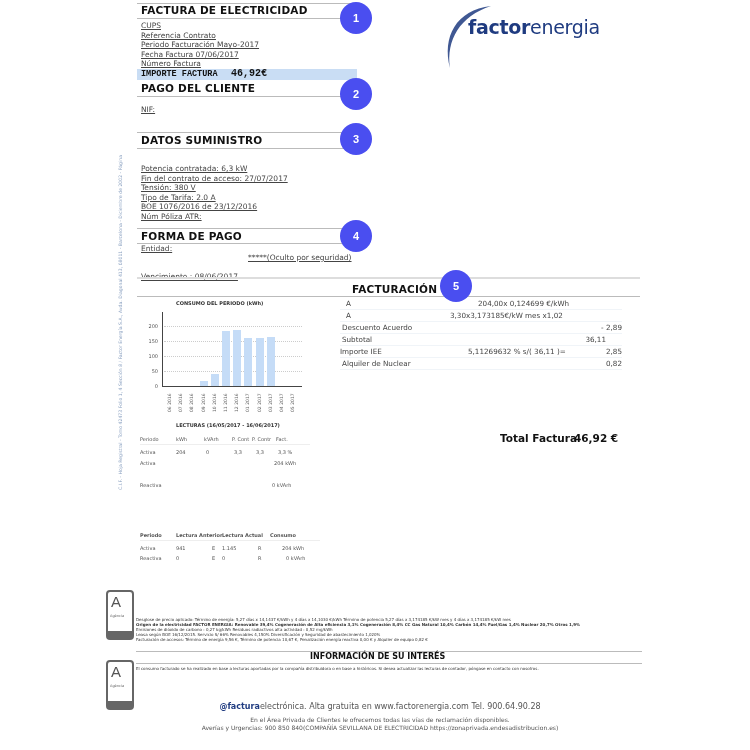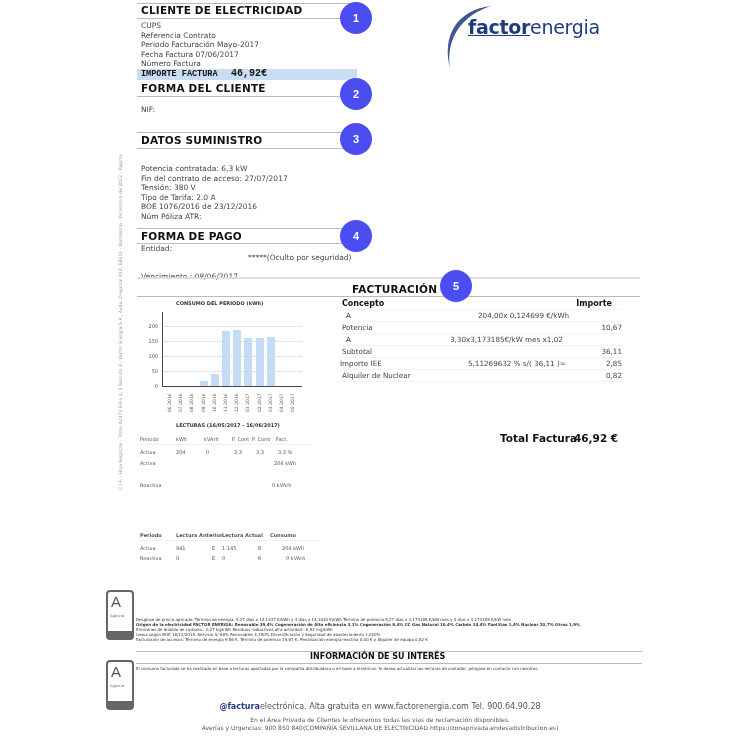--- a/index.html
+++ b/index.html
@@ -1,26 +1,26 @@
 <!DOCTYPE html>
 <html><head>
 <meta charset="utf-8">
 <style>
   html,body{margin:0;padding:0;background:#fff;}
   body{width:750px;height:750px;position:relative;overflow:hidden;font-family:"DejaVu Sans",sans-serif;color:#333;}
   .abs{position:absolute;}
   .sec-title{position:absolute;font-family:"DejaVu Sans",sans-serif;font-weight:bold;color:#111;font-size:10.5px;letter-spacing:0.2px;}
   .rule{position:absolute;height:1px;background:#bbb;}
   .rule2{position:absolute;height:2px;background:#ddd;}
-  .small{font-size:7.5px;line-height:9.6px;color:#444;}
+  .small{font-size:7.5px;line-height:9.6px;color:#444;text-decoration:underline;}
   .circle{position:absolute;width:32px;height:32px;border-radius:50%;background:#4a4ef0;color:#fff;font-size:11px;font-weight:bold;display:flex;align-items:center;justify-content:center;font-family:"Liberation Sans",sans-serif;}
   .importe-bar{position:absolute;left:137px;top:69px;width:220px;height:11px;background:#c9ddf4;}
   .importe-bar span{font-family:Liberation Mono, monospace;font-weight:bold;font-size:8.5px;color:#111;position:absolute;top:0px;}
   .logo{position:absolute;left:468px;top:16px;font-family:"DejaVu Sans",sans-serif;font-size:19px;color:#1f3b80;letter-spacing:-0.3px;}
-  .logo b{font-weight:bold;text-decoration:underline;}
+  .logo b{font-weight:bold;}
   .fac-table{position:absolute;left:340px;top:298px;width:282px;font-size:7.2px;color:#444;}
   .fac-row{position:relative;height:11px;border-bottom:1px solid #f0f4f8;}
   .fac-row span{position:absolute;top:1px;white-space:nowrap;}
   .fac-head span{font-weight:bold;color:#111;font-size:8px;}
   .total{position:absolute;left:500px;top:432px;font-weight:bold;font-size:10.5px;color:#111;}
   .total-val{position:absolute;left:574px;top:432px;font-weight:bold;font-size:10.5px;color:#111;}
   .chart{position:absolute;left:140px;top:300px;width:170px;height:110px;}
   .chart-title{position:absolute;left:36px;top:0px;font-size:5px;font-weight:bold;color:#333;}
   .yaxis{position:absolute;left:22px;top:12px;width:1px;height:74px;background:#444;}
   .xaxis{position:absolute;left:22px;top:86px;width:140px;height:1px;background:#444;}
@@ -42,36 +42,36 @@
 <body>
 
 <div class="logo">
   <svg class="abs" style="left:-32px;top:-14px" width="60" height="70">
     <path d="M55 4 C20 8 6 35 14 66 C10 38 24 14 55 4 Z" fill="#1f3b80" opacity="0.85"></path>
   </svg>
   <b>factor</b><span>energia</span>
 </div>
 
 <div class="rule" style="left:137px;top:3px;width:220px;"></div>
-<div class="sec-title" style="left:141px;top:4px;">CLIENTE DE ELECTRICIDAD</div>
+<div class="sec-title" style="left:141px;top:4px;">FACTURA DE ELECTRICIDAD</div>
 <div class="rule" style="left:137px;top:18px;width:220px;"></div>
 <div class="circle" style="left:340px;top:2px;">1</div>
 <div class="abs small" style="left:141px;top:21px;">
   <div>CUPS</div>
   <div>Referencia Contrato</div>
   <div>Periodo Facturación  Mayo-2017</div>
   <div>Fecha Factura  07/06/2017</div>
   <div>Número Factura</div>
 </div>
 <div class="importe-bar">
   <span style="left:4px;">IMPORTE FACTURA</span>
   <span style="left:94px;font-size:10px;top:-1px;">46,92€</span>
 </div>
 
-<div class="sec-title" style="left:141px;top:82px;">FORMA DEL CLIENTE</div>
+<div class="sec-title" style="left:141px;top:82px;">PAGO DEL CLIENTE</div>
 <div class="rule" style="left:137px;top:96px;width:220px;"></div>
 <div class="circle" style="left:340px;top:78px;">2</div>
 <div class="abs small" style="left:141px;top:105px;">NIF:</div>
 
 <div class="rule" style="left:137px;top:132px;width:220px;"></div>
 <div class="sec-title" style="left:141px;top:134px;">DATOS SUMINISTRO</div>
 <div class="rule" style="left:137px;top:148px;width:220px;"></div>
 <div class="circle" style="left:340px;top:123px;">3</div>
 <div class="abs small" style="left:141px;top:164px;">
   <div>Potencia contratada:  6,3 kW</div>
@@ -89,43 +89,39 @@
 <div class="abs small" style="left:141px;top:244px;">Entidad:</div>
 <div class="abs small" style="left:248px;top:253px;">*****(Oculto por seguridad)</div>
 <div class="abs small" style="left:141px;top:272px;">Vencimiento : 08/06/2017</div>
 
 <div class="rule2" style="left:137px;top:277px;width:503px;"></div>
 <div class="sec-title" style="left:352px;top:283px;">FACTURACIÓN</div>
 <div class="rule" style="left:137px;top:296px;width:503px;"></div>
 <div class="circle" style="left:440px;top:270px;">5</div>
 
 <div class="fac-table">
-  <div class="fac-row fac-head">
-    <span style="left:2px;">Concepto</span>
-    <span style="right:10px;">Importe</span>
-  </div>
   <div class="fac-row">
       <span style="left:6px">  A</span>
       <span style="left:138px">204,00x 0,124699 €/kWh</span>
       <span style="right:0"></span>
     </div>
   <div class="fac-row">
-      <span style="left:2px">Potencia</span>
-      <span style="left:140px"></span>
-      <span style="right:0">10,67</span>
-    </div>
-  <div class="fac-row">
       <span style="left:6px">  A</span>
       <span style="left:110px">3,30x3,173185€/kW mes x1,02</span>
       <span style="right:0"></span>
     </div>
   <div class="fac-row">
+      <span style="left:2px">Descuento Acuerdo</span>
+      <span style="left:140px"></span>
+      <span style="right:0">- 2,89</span>
+    </div>
+  <div class="fac-row">
       <span style="left:2px">Subtotal</span>
       <span style="left:140px"></span>
-      <span style="right:0">36,11</span>
+      <span style="right:16px">36,11</span>
     </div>
   <div class="fac-row">
       <span style="left:0">Importe IEE</span>
       <span style="left:128px">5,11269632 % s/( 36,11 )=</span>
       <span style="right:0">2,85</span>
     </div>
   <div class="fac-row">
       <span style="left:2px">Alquiler de Nuclear</span>
       <span style="left:140px"></span>
       <span style="right:0">0,82</span>

